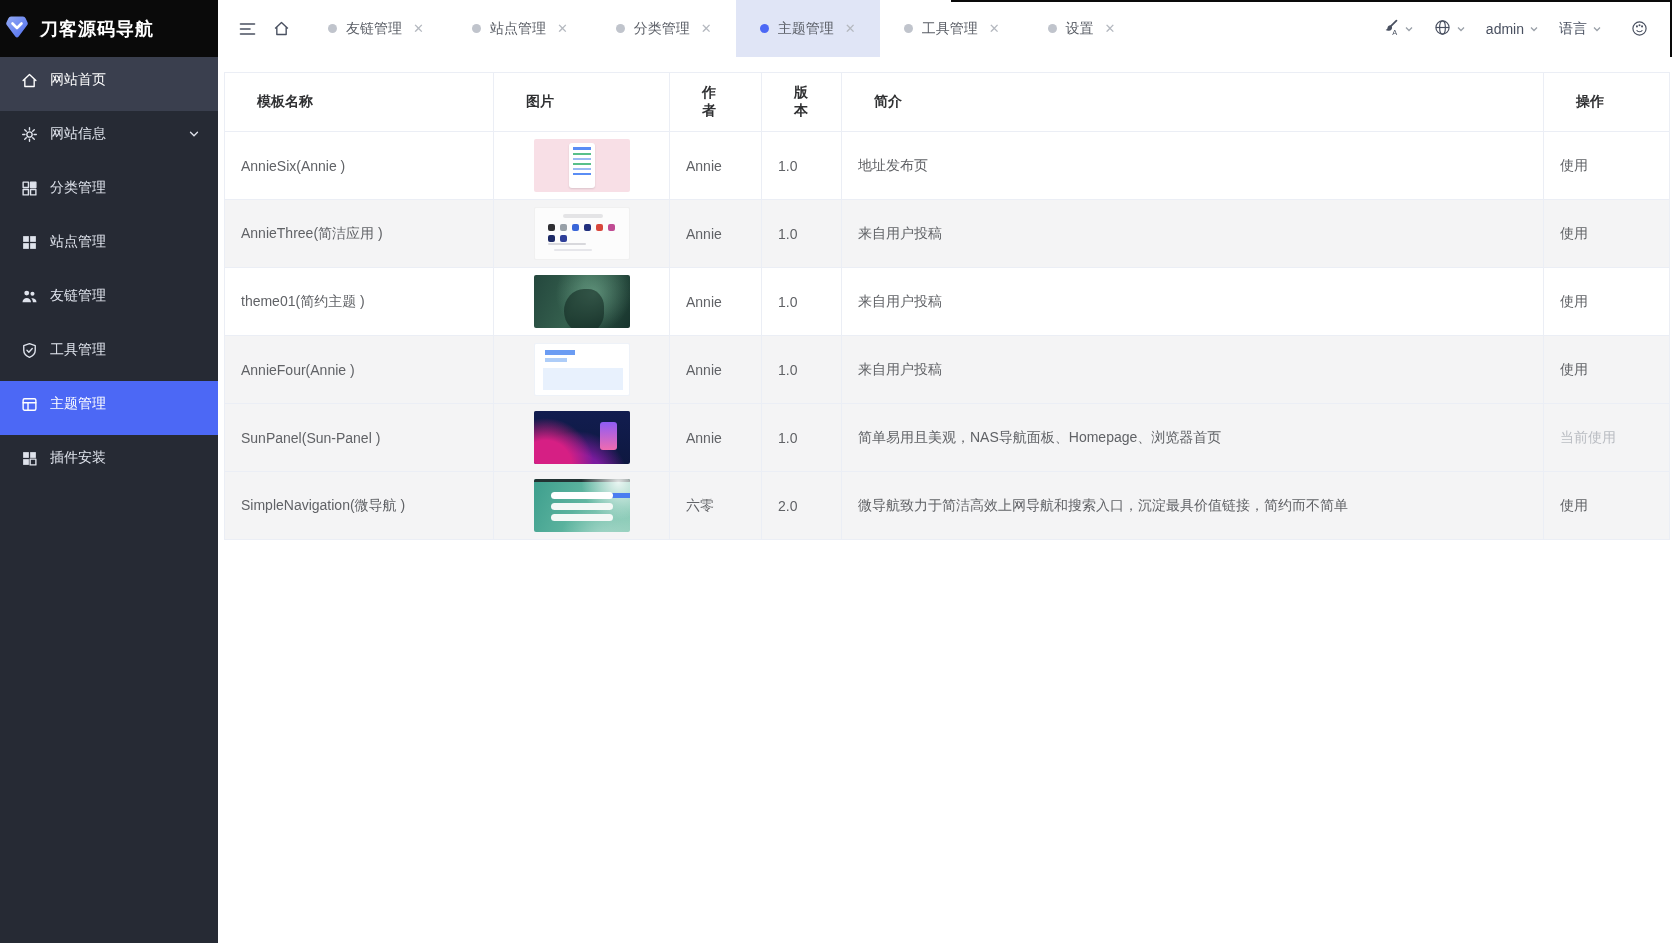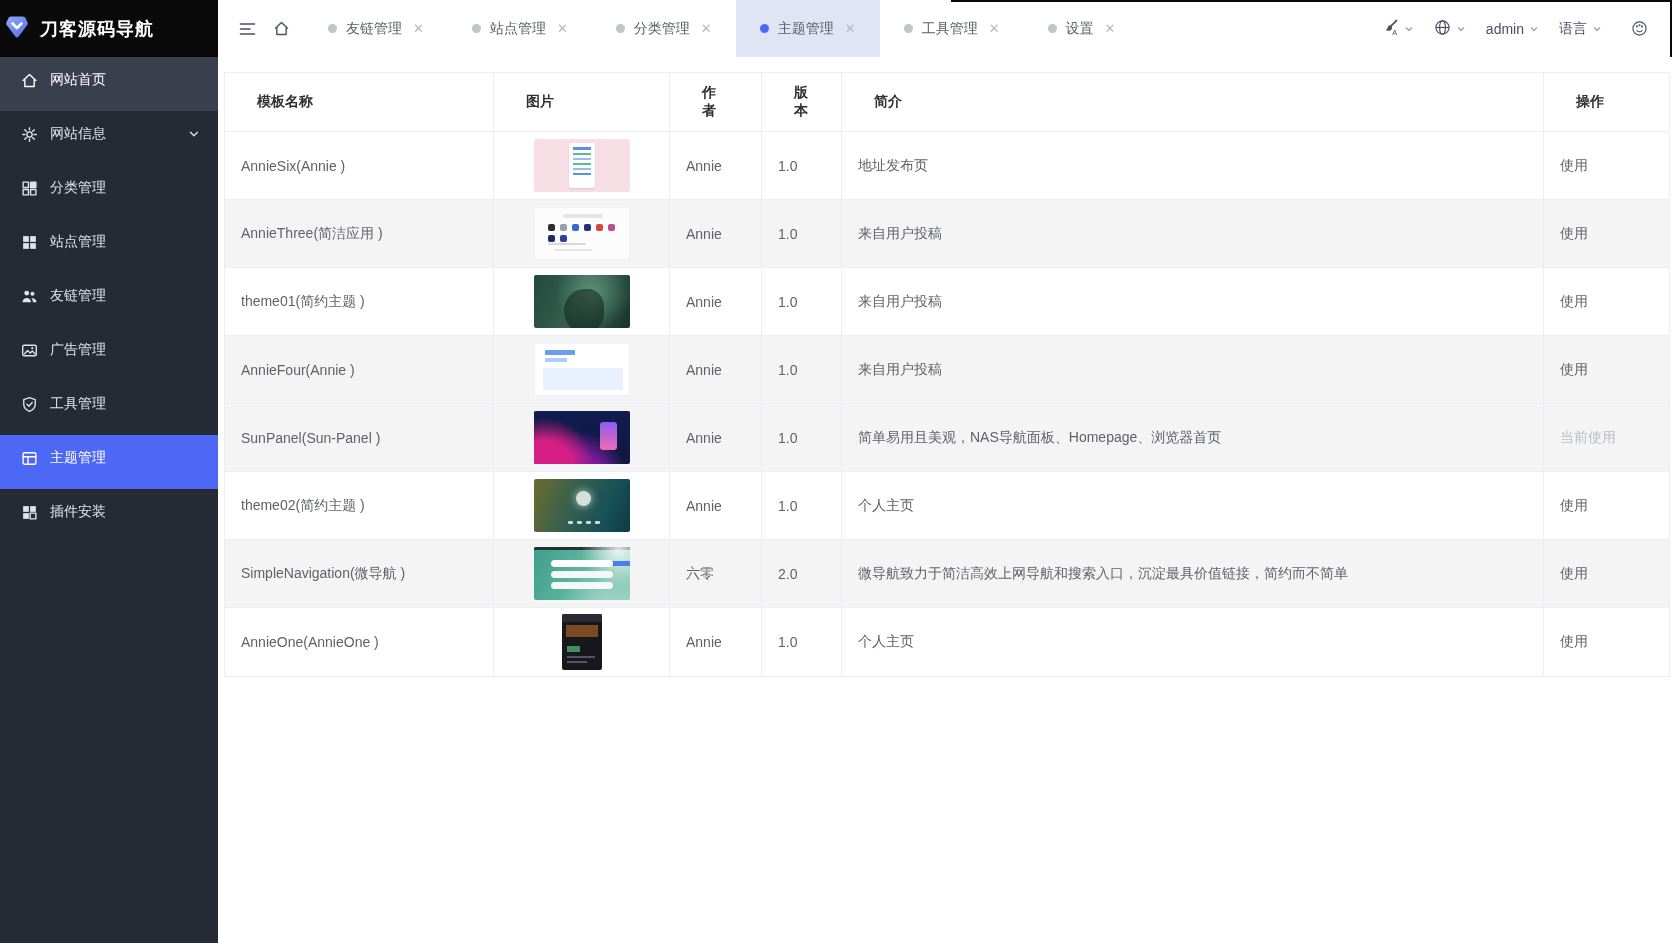--- a/index.html
+++ b/index.html
@@ -174,30 +174,20 @@
                 <circle cx="10.8" cy="5.4" r="1.9"></circle>
                 <path d="M9.6 9.6 c2.6-.4 5 .9 5 3.9 h-3.4 c0-1.6-.6-2.9-1.6-3.9Z"></path>
               </g>
             </svg>
           </span>
           <span class="s-label">友链管理</span>
         </div>
         <div class="side-item">
           <span class="s-icon">
             <svg width="17" height="17" viewBox="0 0 16 16" fill="none" stroke="currentColor" stroke-width="1.3" stroke-linejoin="round" stroke-linecap="round">
-              <rect x="1.6" y="3" width="12.8" height="10" rx="1.4"></rect>
-              <path d="M3.4 11 l2.8-3 2.4 2.4 2-2 2.6 2.6"></path>
-              <circle cx="10.6" cy="5.8" r="1" fill="currentColor" stroke="none"></circle>
-            </svg>
-          </span>
-          <span class="s-label">广告管理</span>
-        </div>
-        <div class="side-item">
-          <span class="s-icon">
-            <svg width="17" height="17" viewBox="0 0 16 16" fill="none" stroke="currentColor" stroke-width="1.3" stroke-linejoin="round" stroke-linecap="round">
               <path d="M8 1.6 L13.4 3.5 V7.8 c0 3.4-2.4 5.4-5.4 6.6 C5 13.2 2.6 11.2 2.6 7.8 V3.5 Z"></path>
               <path d="M5.6 7.8 L7.4 9.6 L10.6 6.2"></path>
             </svg>
           </span>
           <span class="s-label">工具管理</span>
         </div>
         <div class="side-item active">
           <span class="s-icon">
             <svg width="17" height="17" viewBox="0 0 16 16" fill="none" stroke="currentColor" stroke-width="1.3" stroke-linejoin="round" stroke-linecap="round">
               <rect x="2" y="2.6" width="12" height="10.8" rx="1.4"></rect>
@@ -387,41 +377,25 @@
               <td><span class="link">使用</span></td>
             </tr>
             <tr class="striped">
               <td>SunPanel(Sun-Panel )</td>
               <td class="c-img"><div class="thumb thumb-sunpanel"></div></td>
               <td>Annie</td>
               <td>1.0</td>
               <td>简单易用且美观，NAS导航面板、Homepage、浏览器首页</td>
               <td><span class="link disabled">当前使用</span></td>
             </tr>
-            <tr class="">
-              <td>theme02(简约主题 )</td>
-              <td class="c-img"><div class="thumb thumb-theme02"></div></td>
-              <td>Annie</td>
-              <td>1.0</td>
-              <td>个人主页</td>
-              <td><span class="link">使用</span></td>
-            </tr>
             <tr class="striped">
               <td>SimpleNavigation(微导航 )</td>
               <td class="c-img"><div class="thumb thumb-simplenav"></div></td>
               <td>六零</td>
               <td>2.0</td>
               <td>微导航致力于简洁高效上网导航和搜索入口，沉淀最具价值链接，简约而不简单</td>
               <td><span class="link">使用</span></td>
             </tr>
-            <tr class="">
-              <td>AnnieOne(AnnieOne )</td>
-              <td class="c-img"><div class="thumb thumb-annieone"></div></td>
-              <td>Annie</td>
-              <td>1.0</td>
-              <td>个人主页</td>
-              <td><span class="link">使用</span></td>
-            </tr>
           </tbody>
       </table>
     </main>
   </div>
 </div>
 
 </body></html>

